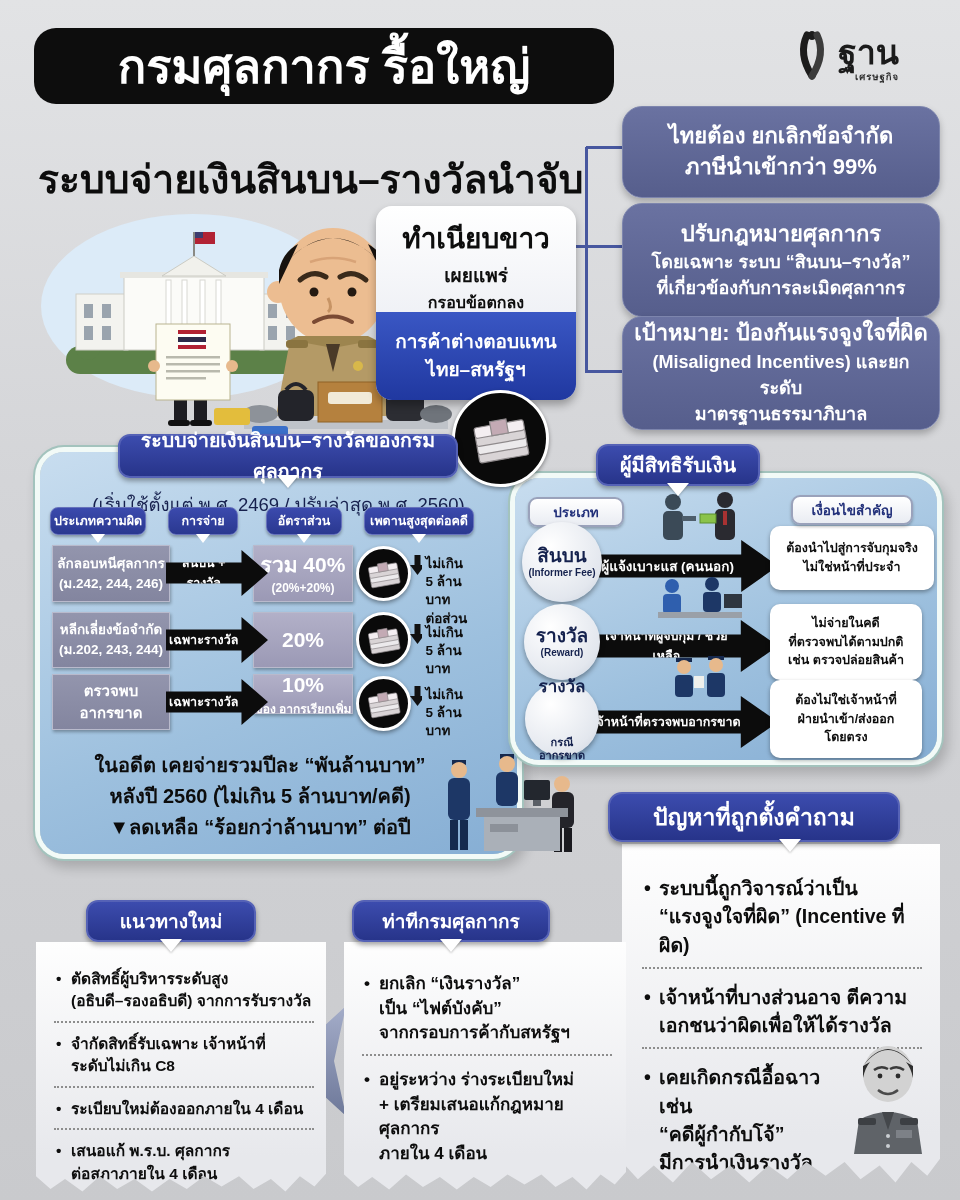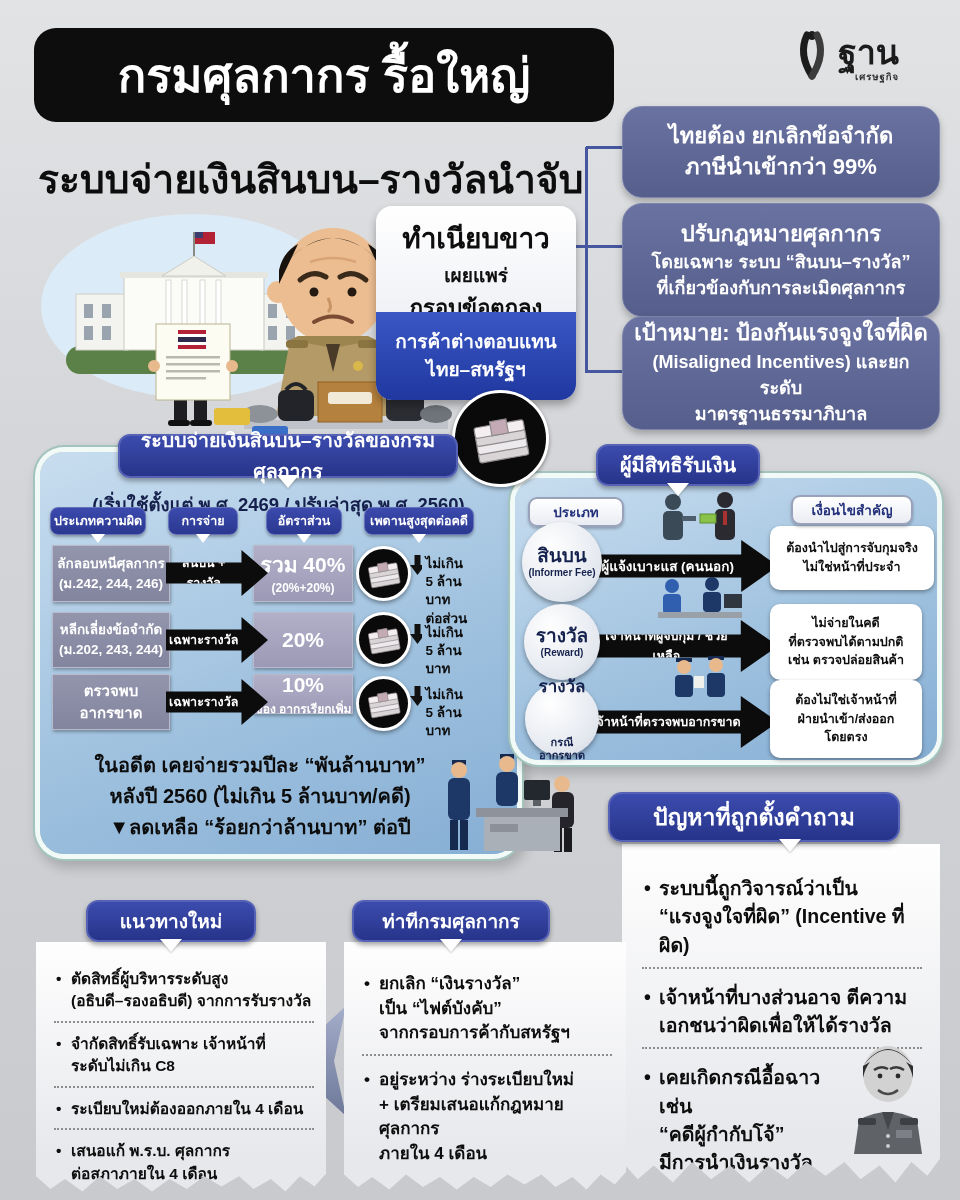--- a/index.html
+++ b/index.html
@@ -5,21 +5,21 @@
   :root{
     --torn: polygon(0 0,100% 0,100% 92%,96% 97%,91% 93%,86% 99%,81% 94%,75% 98%,70% 93%,64% 97%,58% 93%,52% 98%,46% 94%,40% 99%,34% 94%,28% 98%,22% 93%,16% 99%,10% 94%,5% 98%,0 93%);
   }
   *{margin:0;padding:0;box-sizing:border-box;}
   body{font-family:"Liberation Sans","DejaVu Sans",sans-serif;}
   .canvas{position:relative;width:960px;height:1200px;overflow:hidden;
     background:linear-gradient(180deg,#e2e3e5 0%,#d4d5d8 40%,#c9cacd 100%);}
   .abs{position:absolute;}
   .pre{white-space:pre-line;}
 
-  .title-box{left:34px;top:28px;width:580px;height:94px;background:#0d0d0d;border-radius:22px;
+  .title-box{left:34px;top:28px;width:580px;height:76px;background:#0d0d0d;border-radius:22px;
     display:flex;align-items:center;justify-content:center;color:#fff;font-size:47px;font-weight:800;z-index:5;}
   .subtitle{left:38px;top:148px;font-size:39px;font-weight:800;color:#0d0d0d;z-index:5;}
 
   .logo{right:18px;top:26px;width:150px;height:66px;display:flex;align-items:center;gap:6px;z-index:5;}
   .logo-txt{font-size:34px;font-weight:800;color:#1b1b1b;line-height:1;}
   .logo-sub{font-size:9.5px;font-weight:700;color:#2a2a2a;letter-spacing:1px;text-align:right;}
 
   .conn{background:#47579f;z-index:1;}
 
   .kp{left:622px;width:318px;border-radius:20px;color:#fff;text-align:center;z-index:2;
@@ -27,21 +27,21 @@
     display:flex;flex-direction:column;align-items:center;justify-content:center;
     box-shadow:0 4px 7px rgba(0,0,0,.25);padding:6px 10px;}
   .kp-title{font-weight:800;font-size:22px;line-height:1.4;}
   .kp-text{font-weight:700;font-size:18px;line-height:1.45;}
 
   .wh-card{left:376px;top:206px;width:200px;height:194px;border-radius:16px;z-index:3;
     background:linear-gradient(180deg,#ffffff,#e3e6ee);box-shadow:0 5px 9px rgba(0,0,0,.3);
     text-align:center;overflow:hidden;}
   .wh-l1{font-size:28px;font-weight:800;color:#0d0d0d;margin-top:10px;}
   .wh-l2{font-size:19px;font-weight:700;color:#0d0d0d;}
-  .wh-l3{font-size:22px;font-weight:800;color:#0d0d0d;}
+  .wh-l3{font-size:16px;font-weight:800;color:#0d0d0d;}
   .wh-foot{position:absolute;bottom:0;left:0;width:100%;height:88px;
     background:linear-gradient(180deg,#3a57c4,#2038a0);color:#fff;font-weight:800;font-size:19px;
     display:flex;align-items:center;justify-content:center;line-height:1.5;}
 
   .blue-panel{border-radius:24px;z-index:2;
     background:linear-gradient(160deg,#c8ddef 0%,#9dc0de 60%,#86aed4 100%);
     box-shadow:0 0 0 5px #f2faf7,0 0 0 7px #a3c3bd,4px 7px 12px 7px rgba(0,0,0,.18);}
 
   .pill-navy{background:linear-gradient(180deg,#3c4cae,#27348a);color:#fff;font-weight:800;
     display:flex;align-items:center;justify-content:center;border-radius:12px;border:2px solid #5562b6;
@@ -239,21 +239,21 @@
 
   <div class="abs money" style="left:452px;top:390px;width:97px;height:97px;z-index:4;">
     <svg width="76" height="76">
         <use href="#money-stack"></use>
       </svg>
   </div>
 
   <div class="abs blue-panel" style="left:40px;top:452px;width:477px;height:402px;"></div>
   <div class="abs pill-navy" style="left:118px;top:434px;width:340px;height:44px;font-size:19.5px;">ระบบจ่ายเงินสินบน–รางวัลของกรมศุลกากร</div>
   <div class="abs ptr" style="left:277px;top:475px;"></div>
-  <div class="abs" style="left:60px;top:490px;width:437px;text-align:center;font-size:18.5px;font-weight:700;color:#16204d;z-index:3;">(เริ่มใช้ตั้งแต่ พ.ศ. 2469 /   ปรับล่าสุด พ.ศ. 2560)</div>
+  <div class="abs" style="left:60px;top:490px;width:437px;text-align:center;font-size:18.5px;font-weight:400;color:#16204d;z-index:3;">(เริ่มใช้ตั้งแต่ พ.ศ. 2469 /   ปรับล่าสุด พ.ศ. 2560)</div>
 
   <div class="abs colhead" style="left:50px;top:507px;width:96px;height:28px;">ประเภทความผิด</div>
   <div class="abs colhead" style="left:168px;top:507px;width:70px;height:28px;">การจ่าย</div>
   <div class="abs colhead" style="left:266px;top:507px;width:76px;height:28px;">อัตราส่วน</div>
   <div class="abs colhead" style="left:364px;top:507px;width:110px;height:28px;">เพดานสูงสุดต่อคดี</div>
   <div class="abs colptr" style="left:91px;top:534px;"></div>
   <div class="abs colptr" style="left:196px;top:534px;"></div>
   <div class="abs colptr" style="left:297px;top:534px;"></div>
   <div class="abs colptr" style="left:412px;top:534px;"></div>
 

